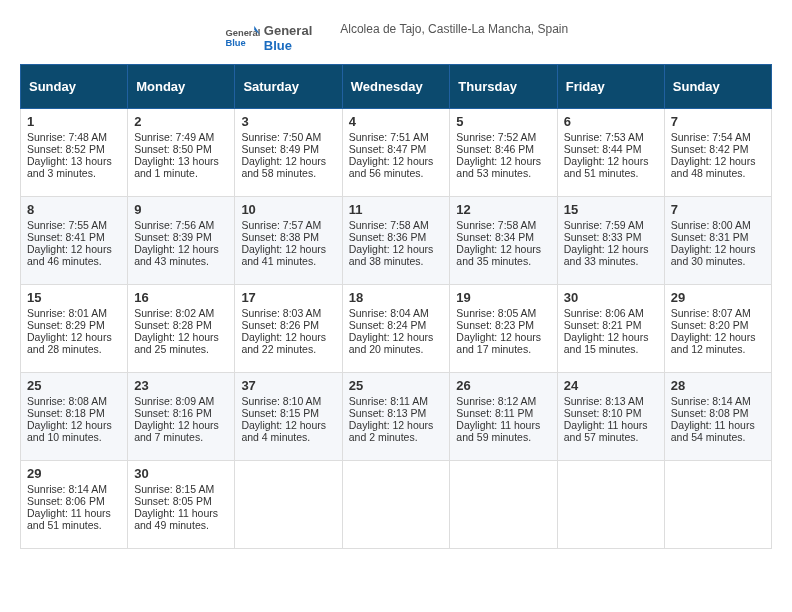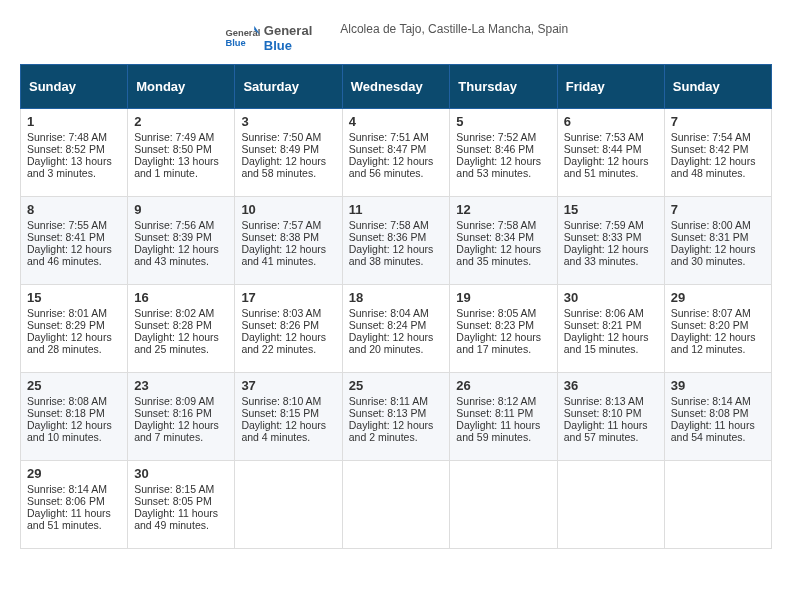--- a/index.html
+++ b/index.html
@@ -221,25 +221,25 @@
       </td>
       <td>
         <span class="day-num">25</span>
         Sunrise: 8:11 AM<br>Sunset: 8:13 PM<br>Daylight: 12 hours and 2 minutes.
       </td>
       <td>
         <span class="day-num">26</span>
         Sunrise: 8:12 AM<br>Sunset: 8:11 PM<br>Daylight: 11 hours and 59 minutes.
       </td>
       <td>
-        <span class="day-num">36</span>
+        <span class="day-num">24</span>
         Sunrise: 8:13 AM<br>Sunset: 8:10 PM<br>Daylight: 11 hours and 57 minutes.
       </td>
       <td>
-        <span class="day-num">39</span>
+        <span class="day-num">28</span>
         Sunrise: 8:14 AM<br>Sunset: 8:08 PM<br>Daylight: 11 hours and 54 minutes.
       </td>
     </tr>
 
     <tr class="week-row">
       <td>
         <span class="day-num">29</span>
         Sunrise: 8:14 AM<br>Sunset: 8:06 PM<br>Daylight: 11 hours and 51 minutes.
       </td>
       <td>

